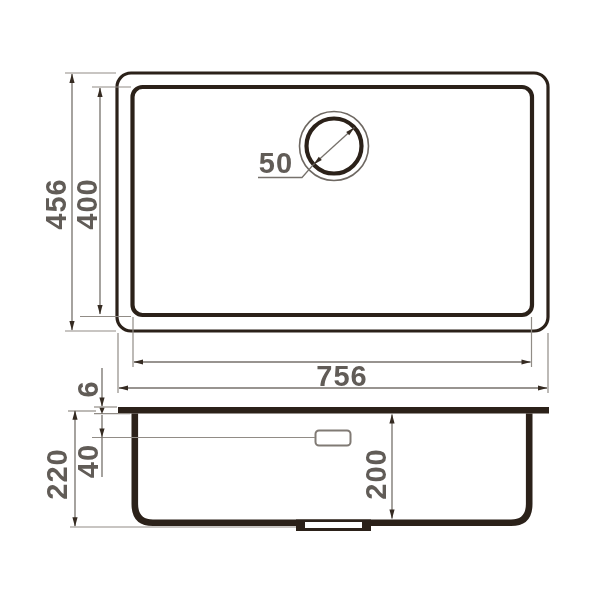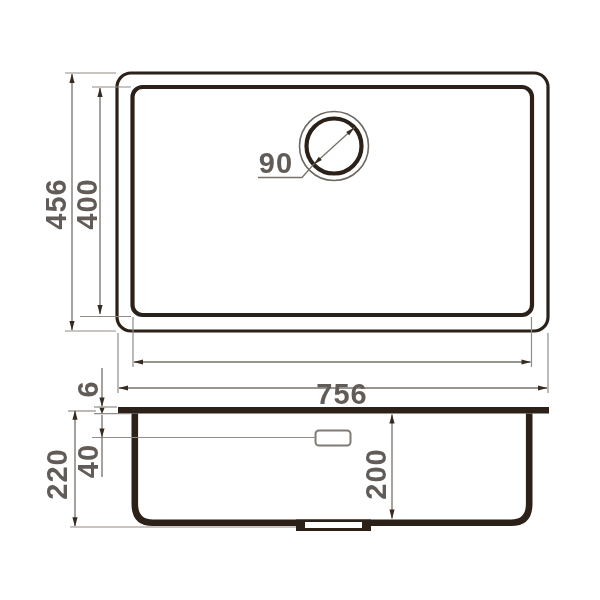--- a/index.html
+++ b/index.html
@@ -132,24 +132,24 @@
         <polygon points="392,414 389.4,423.5 394.6,423.5" fill="#352b22"></polygon>
         <polygon points="392,519 389.4,509.5 394.6,509.5" fill="#352b22"></polygon>
       </g>
     </g>
   </svg>
 
   <div class="dim-label vertical" style="left:56px; top:204px;">456</div>
 
   <div class="dim-label vertical" style="left:87px; top:204px;">400</div>
 
-  <div class="dim-label" style="left:276px; top:163px;">90</div>
+  <div class="dim-label" style="left:276px; top:163px;">50</div>
 
 
-  <div class="dim-label" style="left:342px; top:376px;margin-top:18px;">756</div>
+  <div class="dim-label" style="left:342px; top:376px;">756</div>
 
   <div class="dim-label vertical" style="left:88px; top:389px;">6</div>
 
   <div class="dim-label vertical" style="left:57px; top:474px;">220</div>
 
   <div class="dim-label vertical" style="left:88px; top:461px;">40</div>
 
   <div class="dim-label vertical" style="left:376px; top:474px;">200</div>
 
 </div>

